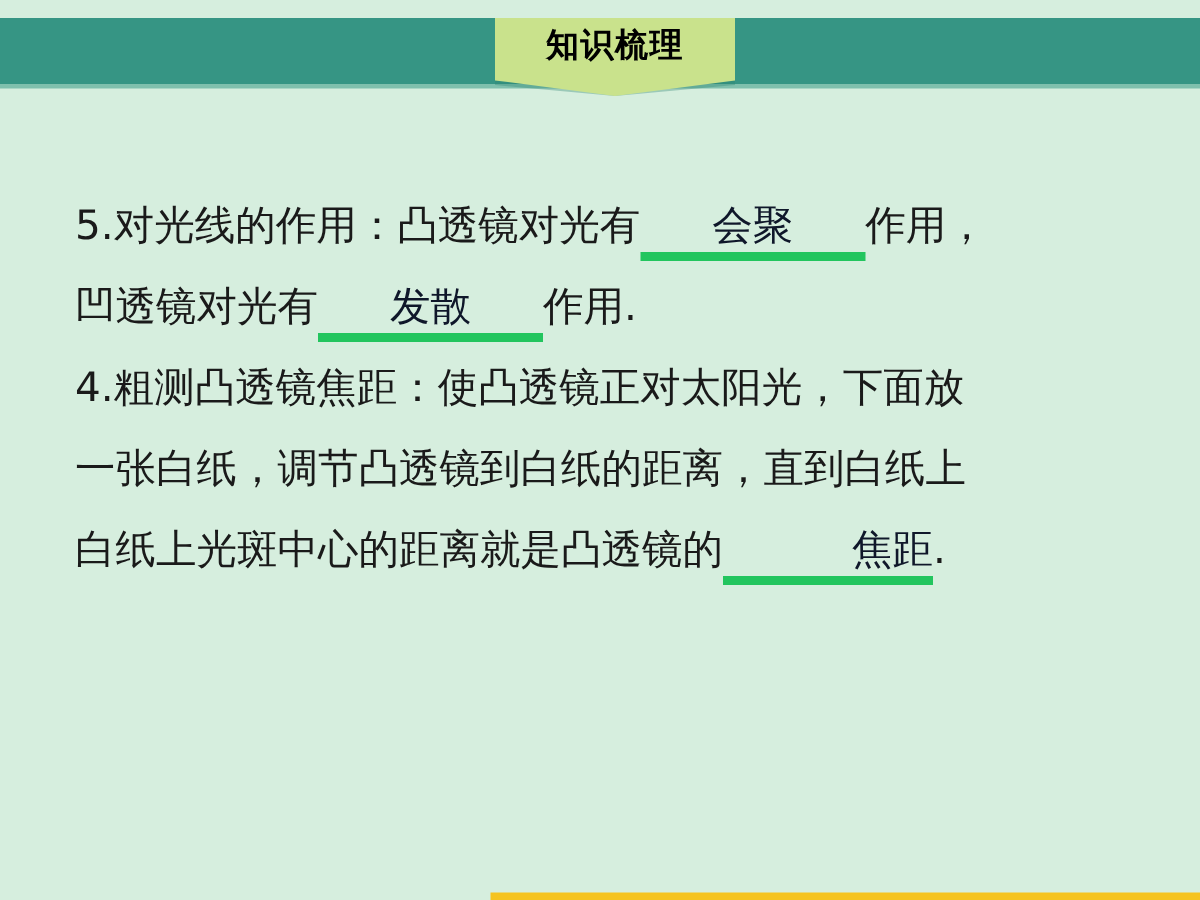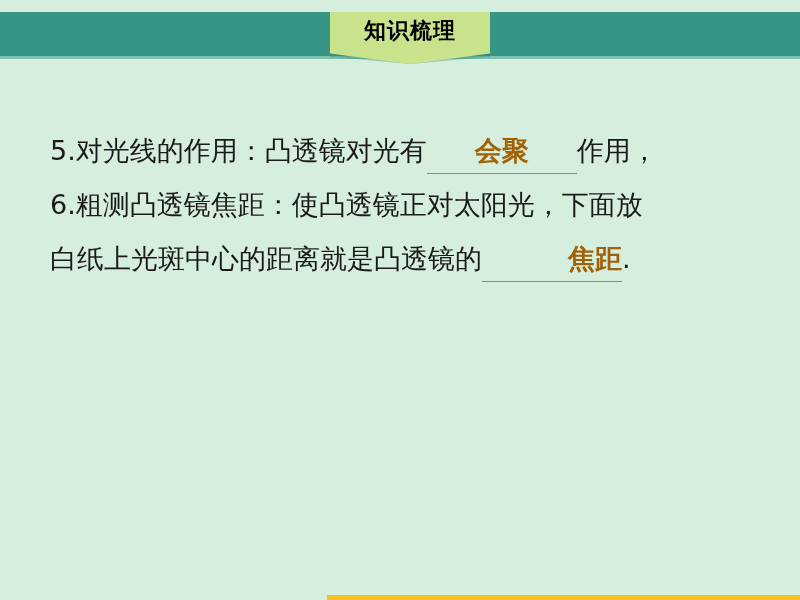--- a/index.html
+++ b/index.html
@@ -88,28 +88,27 @@
     height: 54px;
     white-space: nowrap;
     font-family: "DejaVu Sans", "Liberation Sans", sans-serif;
   }
 
   
   .blank {
     display: inline-block;
     position: relative;
     text-align: center;
-    color: #a16207;
-    border-bottom: 1px solid #22c55e;
+    color: #0f172a;
+    border-bottom: 6px solid #22c55e;
     vertical-align: baseline;
     line-height: 54px;
     height: 50px;
     box-sizing: border-box;
     overflow: visible;
-    font-weight: bold;
   }
   .blank.w1 { width: 150px; }
   .blank.w2 { width: 150px; }
   .blank.w3 { width: 140px; text-align: right; }
 
   
   .bottom-strip {
     position: absolute;
     left: 0;
     top: 592px;
@@ -145,25 +144,31 @@
   <div class="banner">
     <span class="banner-title">知识梳理</span>
   </div>
 
   <div class="content">
 
     <div class="line">
       <span>5.对光线的作用：凸透镜对光有</span><span class="blank w1">会聚</span><span>作用，</span>
     </div>
 
+    <div class="line">
+      <span>凹透镜对光有</span><span class="blank w2">发散</span><span>作用.</span>
+    </div>
 
     <div class="line">
-      <span>6.粗测凸透镜焦距：使凸透镜正对太阳光，下面放</span>
+      <span>4.粗测凸透镜焦距：使凸透镜正对太阳光，下面放</span>
     </div>
 
+    <div class="line">
+      <span>一张白纸，调节凸透镜到白纸的距离，直到白纸上</span>
+    </div>
 
 
     <div class="line">
       <span>白纸上光斑中心的距离就是凸透镜的</span><span class="blank w3">焦距</span><span>.</span>
     </div>
 
   </div>
 
   <div class="bottom-strip"></div>
   <div class="bar-orange"></div>

